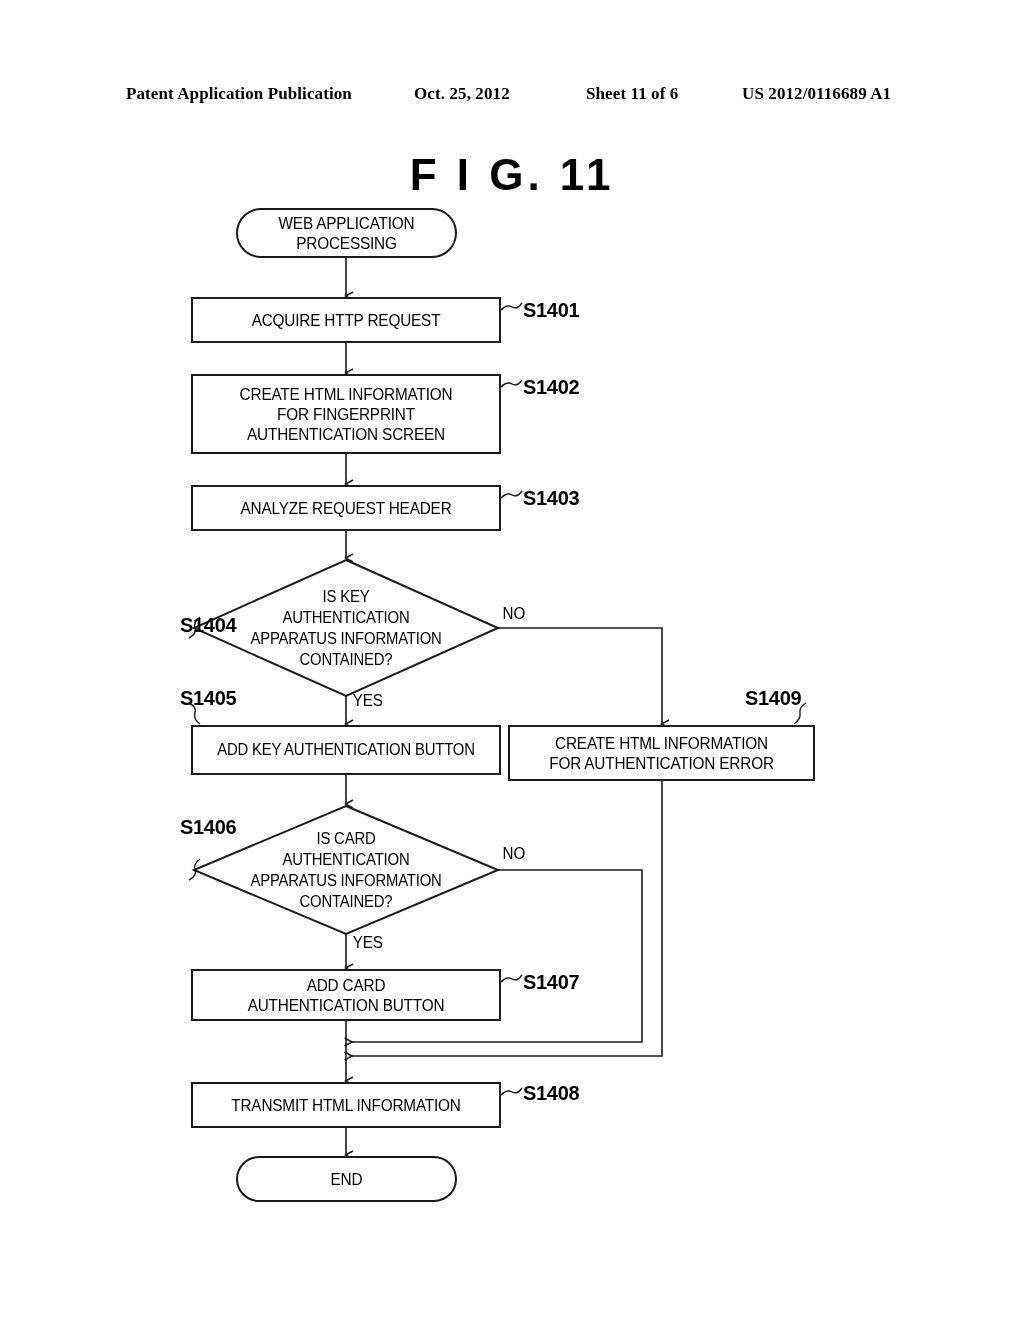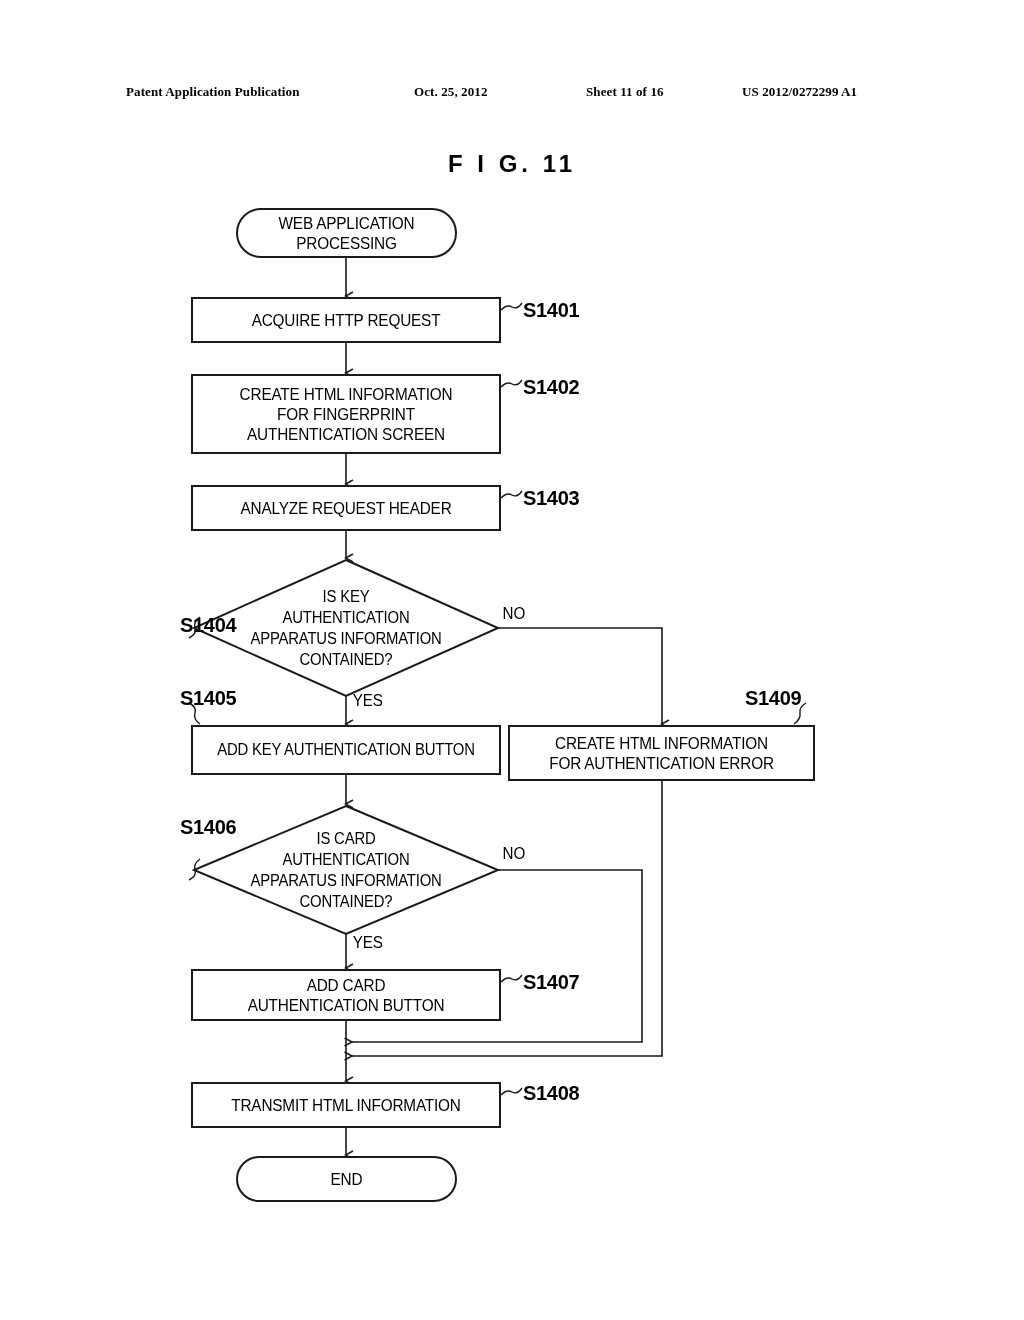--- a/index.html
+++ b/index.html
@@ -21,39 +21,39 @@
   #page-header {
     position: absolute;
     top: 84px;
     left: 0;
     width: 1024px;
     height: 26px;
     display: flex;
     align-items: baseline;
     font-family: "Liberation Serif", "DejaVu Serif", serif;
     font-weight: bold;
-    font-size: 13px;
+    font-size: 17px;
     letter-spacing: 0.1px;
     white-space: nowrap;
   }
   #page-header .hdr-pub   { position: absolute; left: 126px; }
   #page-header .hdr-date  { position: absolute; left: 414px; }
   #page-header .hdr-sheet { position: absolute; left: 586px; }
   #page-header .hdr-pat   { position: absolute; left: 742px; }
 
   
   #figure-title {
     position: absolute;
     top: 150px;
     left: 0;
     width: 1024px;
     text-align: center;
     font-family: "Liberation Sans", "DejaVu Sans", sans-serif;
     font-weight: bold;
-    font-size: 24px;
+    font-size: 44px;
     letter-spacing: 4px;
   }
 
   
   #flowchart {
     position: absolute;
     top: 0;
     left: 4px;
     width: 1024px;
     height: 1320px;
@@ -110,22 +110,22 @@
     transform: scaleX(0.95);
     white-space: nowrap;
   }
 </style>
 </head>
 <body>
 
 <div id="page-header">
   <span class="hdr-pub">Patent Application Publication</span>
   <span class="hdr-date">Oct. 25, 2012</span>
-  <span class="hdr-sheet">Sheet 11 of 16</span>
-  <span class="hdr-pat">US 2012/0272299 A1</span>
+  <span class="hdr-sheet">Sheet 11 of 6</span>
+  <span class="hdr-pat">US 2012/0116689 A1</span>
 </div>
 
 <div id="figure-title">F I G.  11</div>
 
 <div id="flowchart">
 
   <svg id="flow-svg" viewBox="0 0 1024 1320" xmlns="http://www.w3.org/2000/svg">
     <defs>
       <marker id="arrowDown" markerWidth="10" markerHeight="10" refX="5" refY="8" orient="auto" markerUnits="userSpaceOnUse">
         <path d="M1,1 L5,8.5 L9,1" fill="none" stroke="#1a1a1a" stroke-width="1.6"></path>

